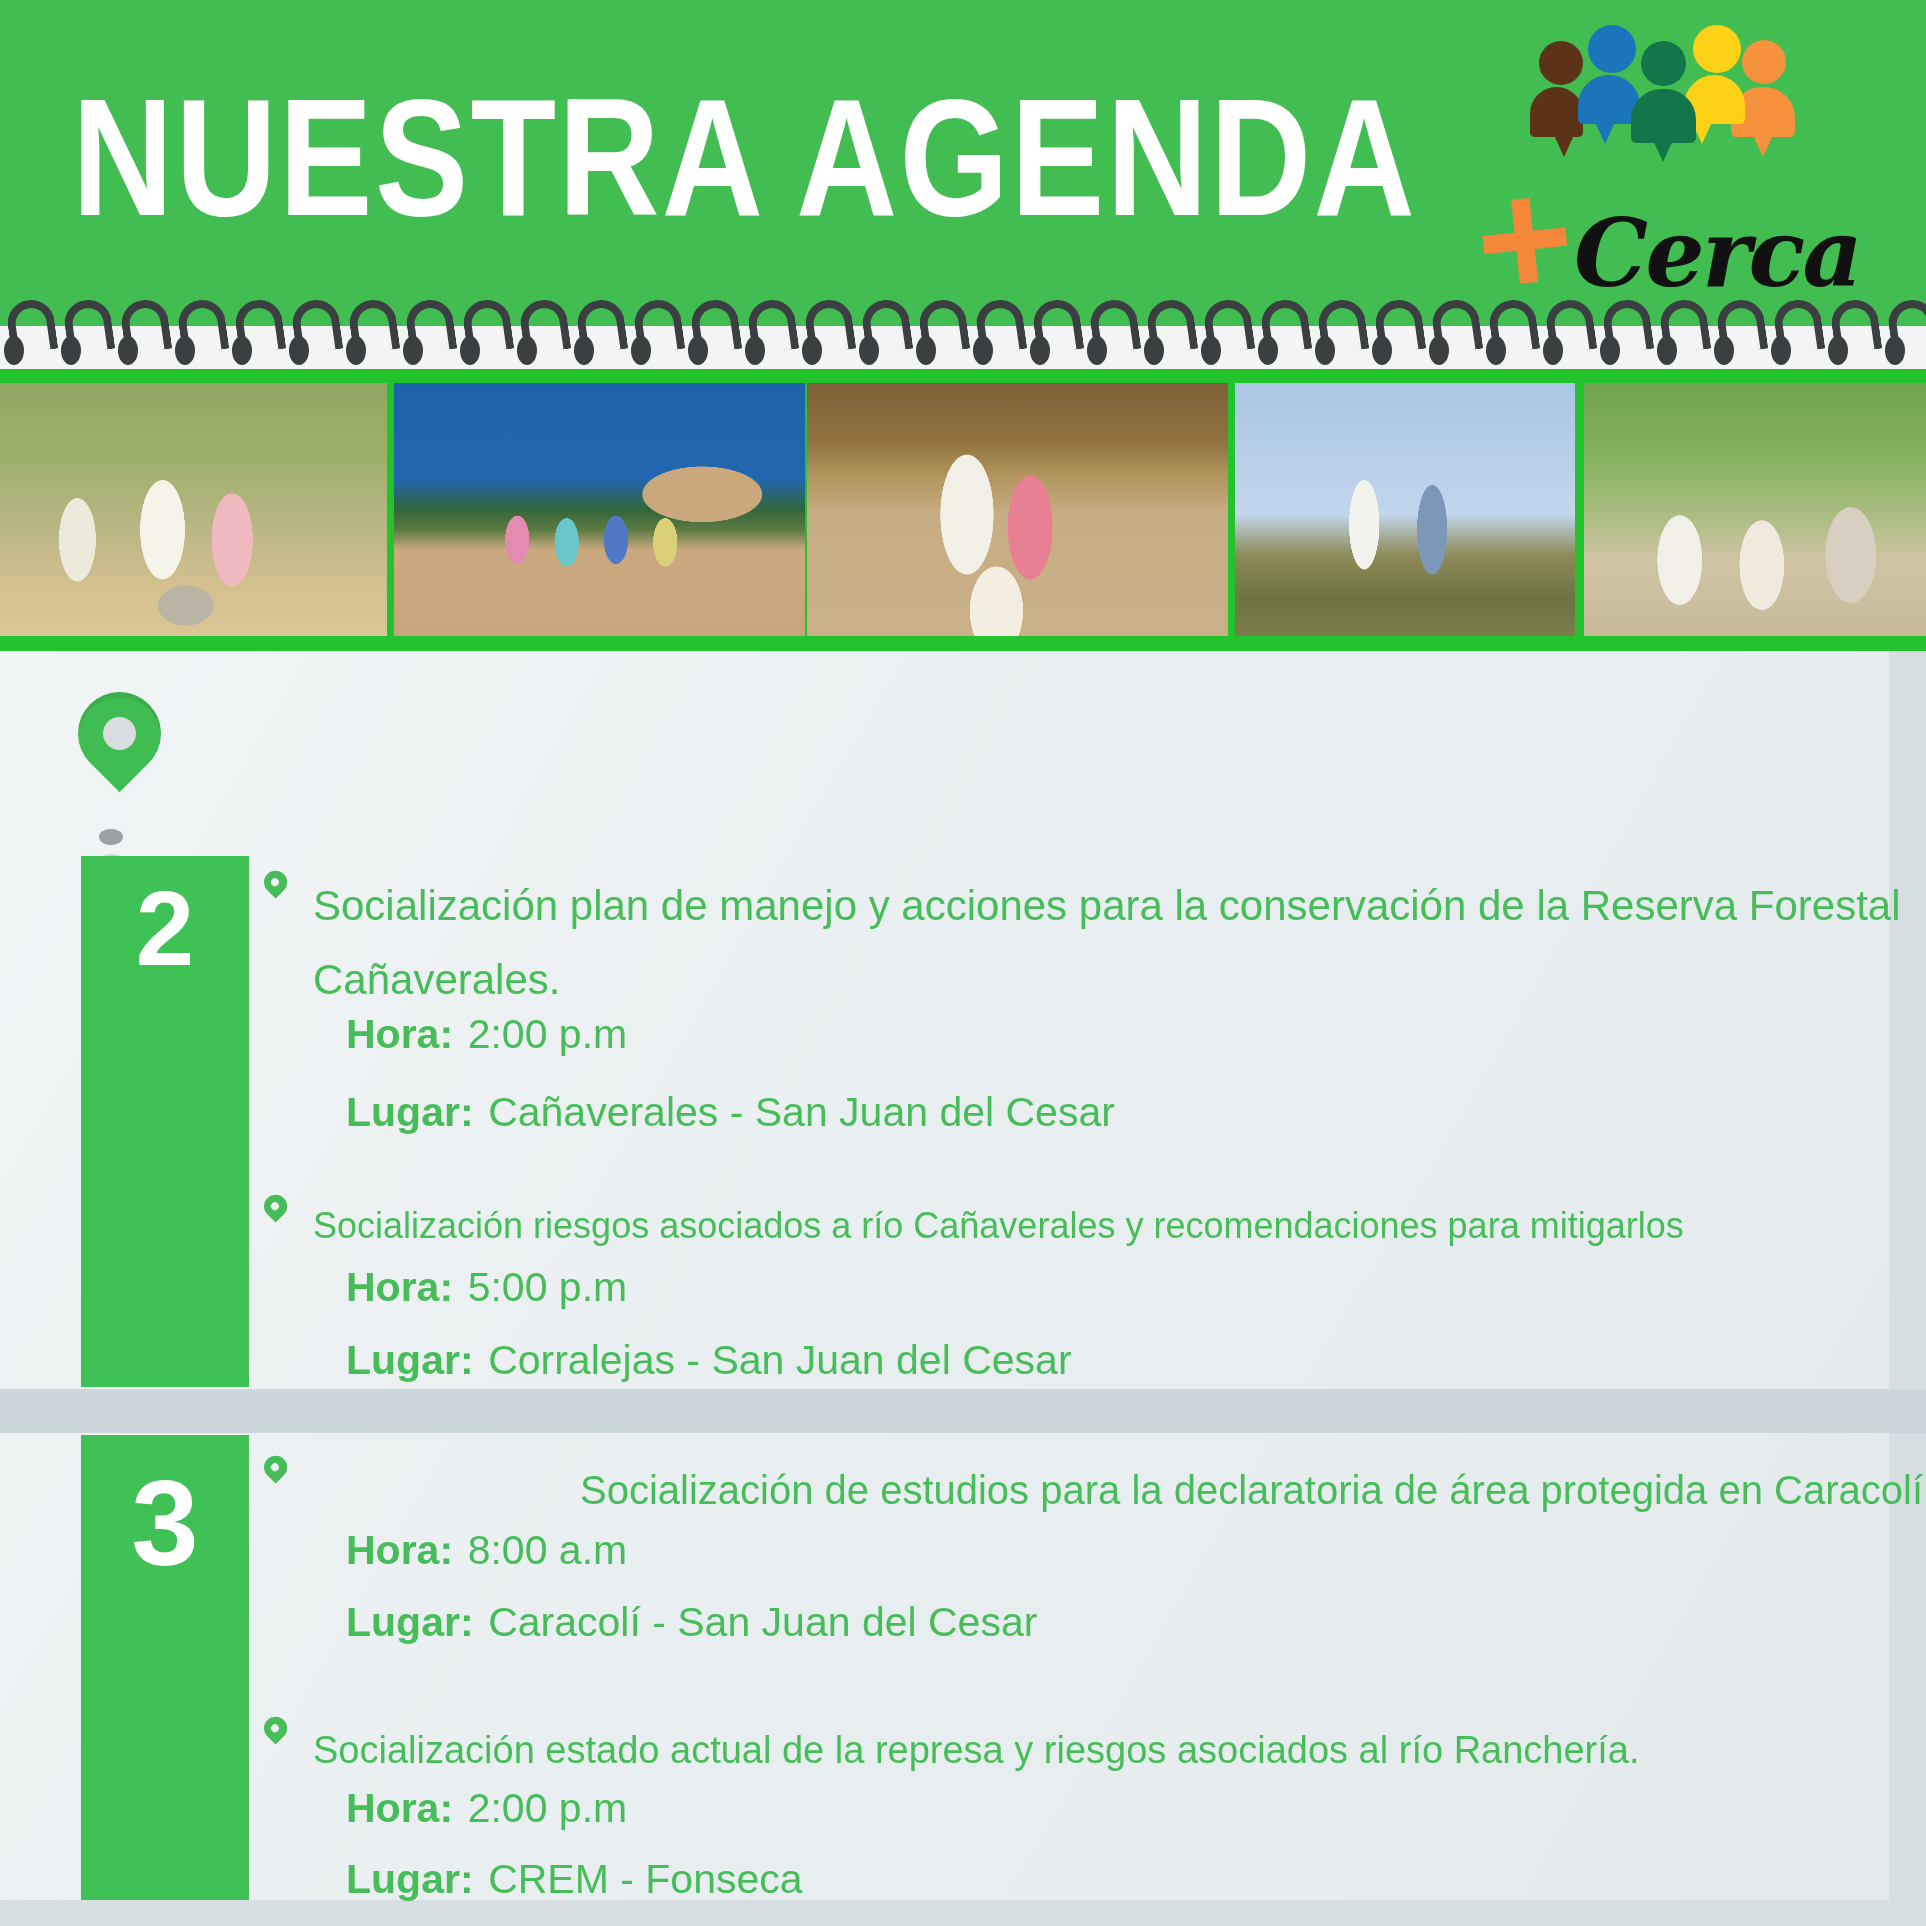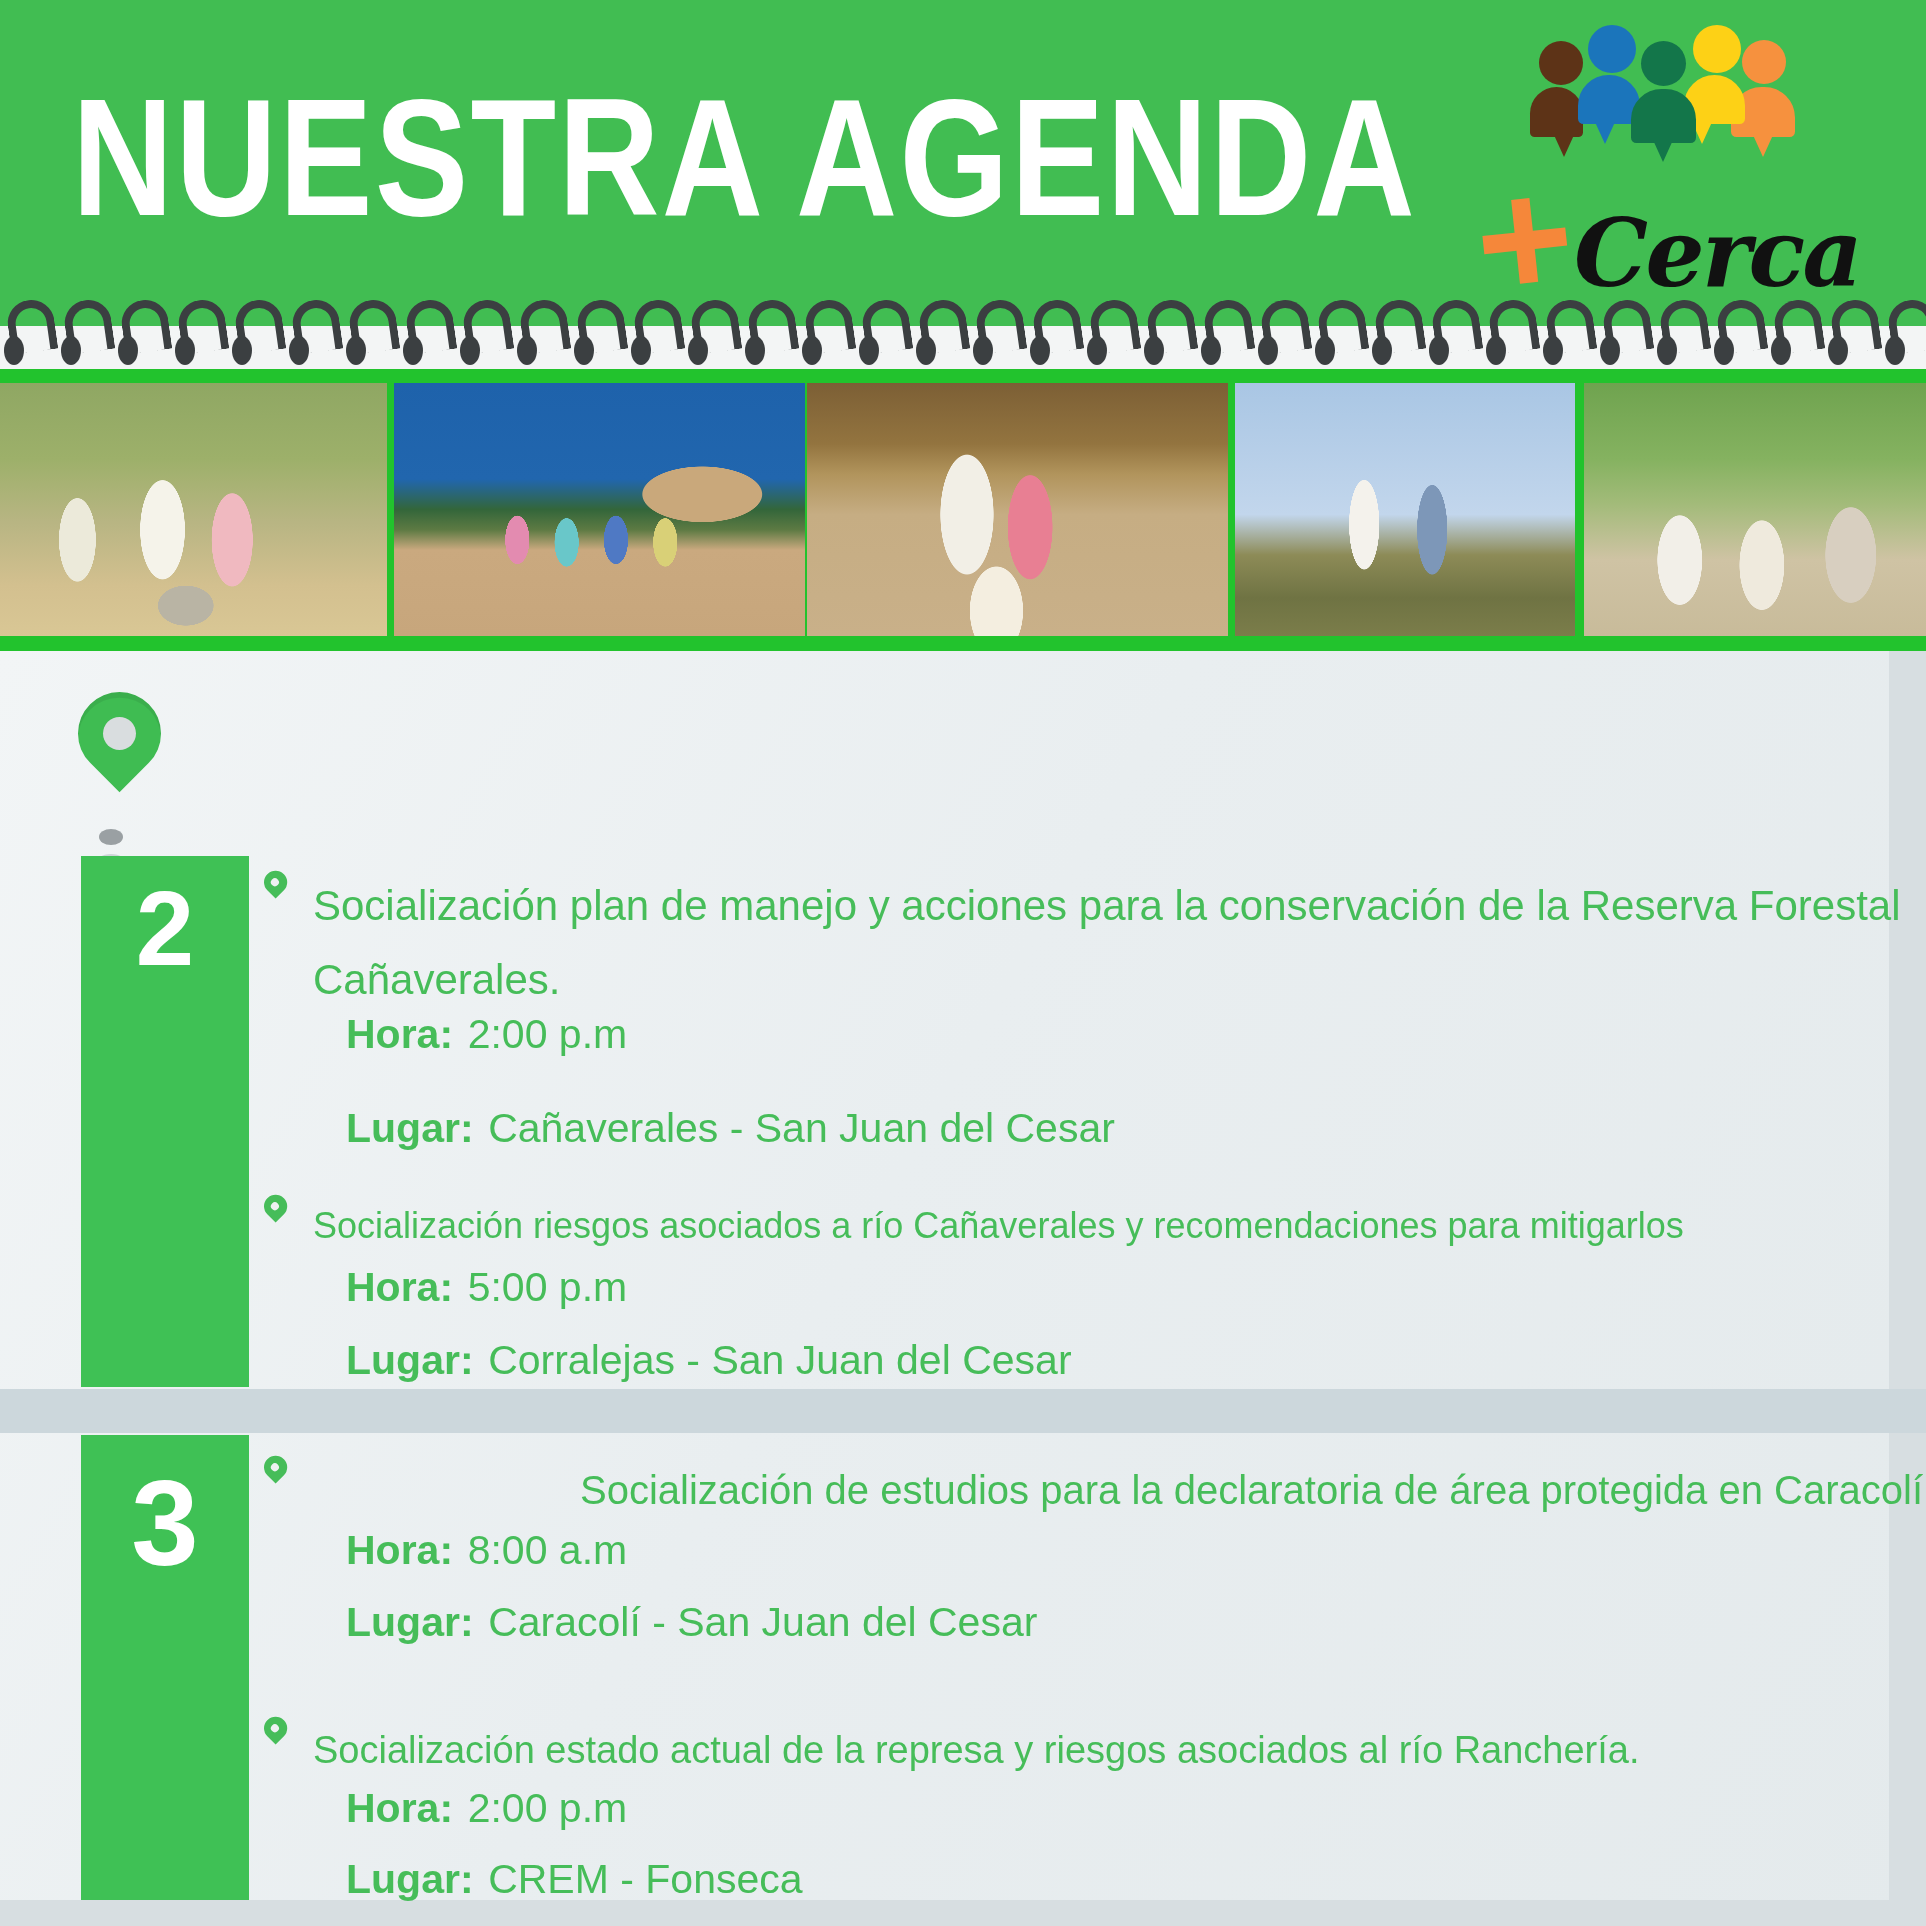--- a/index.html
+++ b/index.html
@@ -193,21 +193,21 @@
     <section>
       <div class="day-block day-2">
         <p class="day-num">2</p>
       </div>
 
       <span class="pin-s" style="left:264px;top:220px"></span>
       <p class="ev-title t1">Socialización plan de manejo y acciones para la conservación de la Reserva Forestal Cañaverales.</p>
       <div class="row" style="top:360px">
         <span class="lbl">Hora:</span><span class="val">2:00 p.m</span>
       </div>
-      <div class="row" style="top:454px">
+      <div class="row" style="top:438px">
         <span class="lbl">Lugar:</span><span class="val">Cañaverales - San Juan del Cesar</span>
       </div>
 
       <span class="pin-s" style="left:264px;top:544px"></span>
       <p class="ev-title t2">Socialización riesgos asociados a río Cañaverales y recomendaciones para mitigarlos</p>
       <div class="row" style="top:613px">
         <span class="lbl">Hora:</span><span class="val">5:00 p.m</span>
       </div>
       <div class="row" style="top:686px">
         <span class="lbl">Lugar:</span><span class="val">Corralejas - San Juan del Cesar</span>

